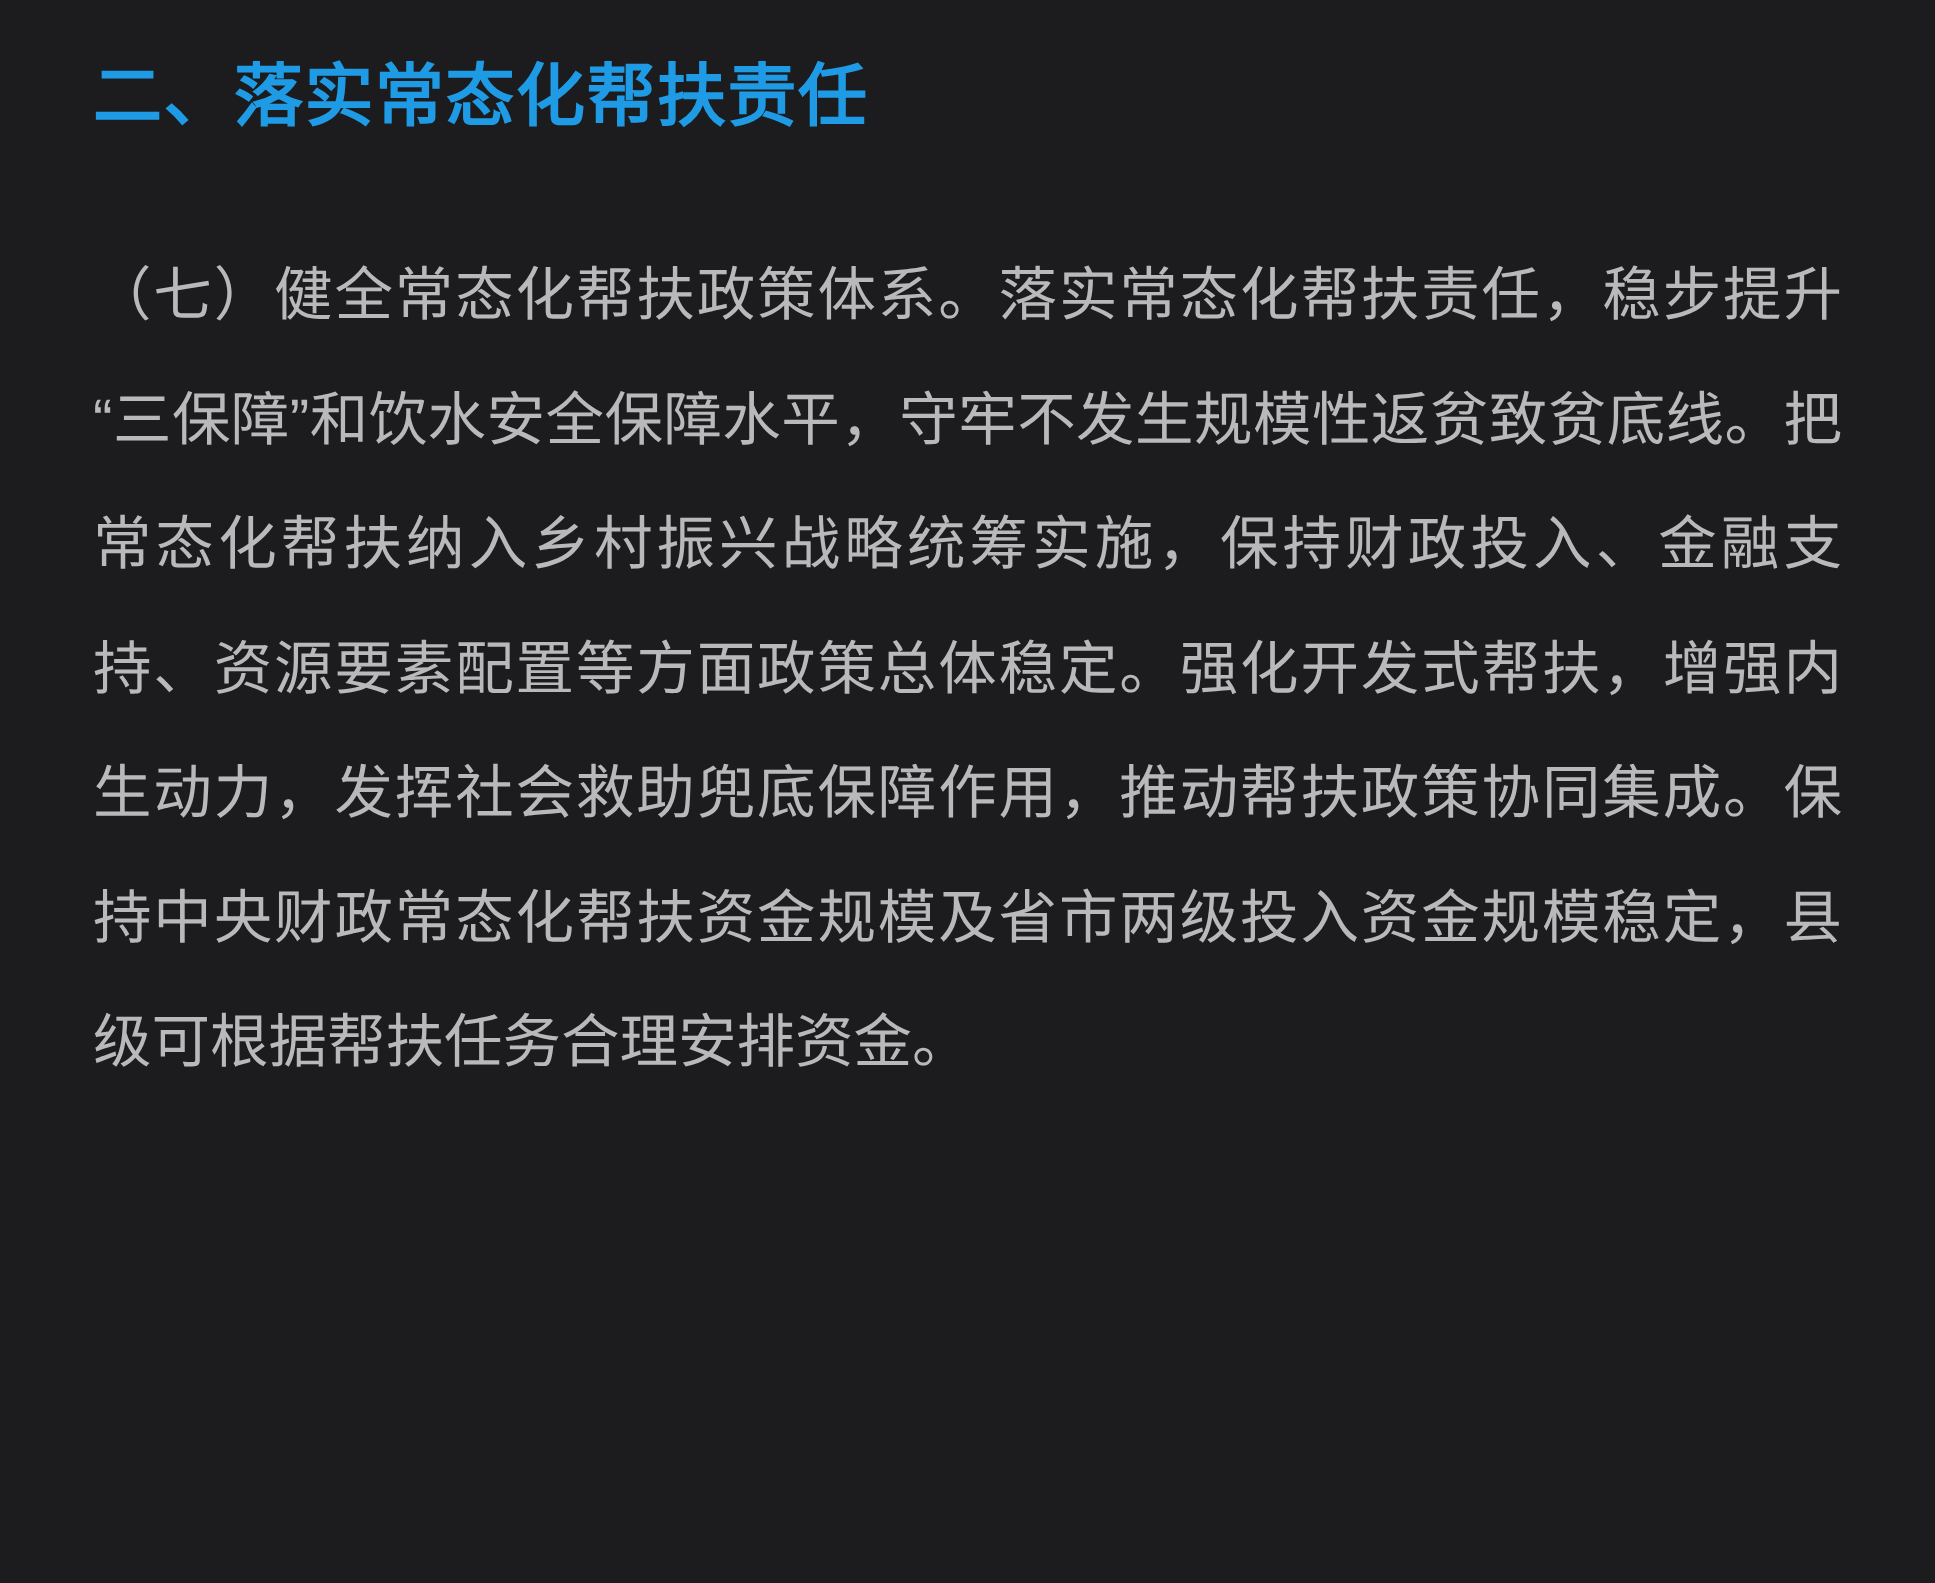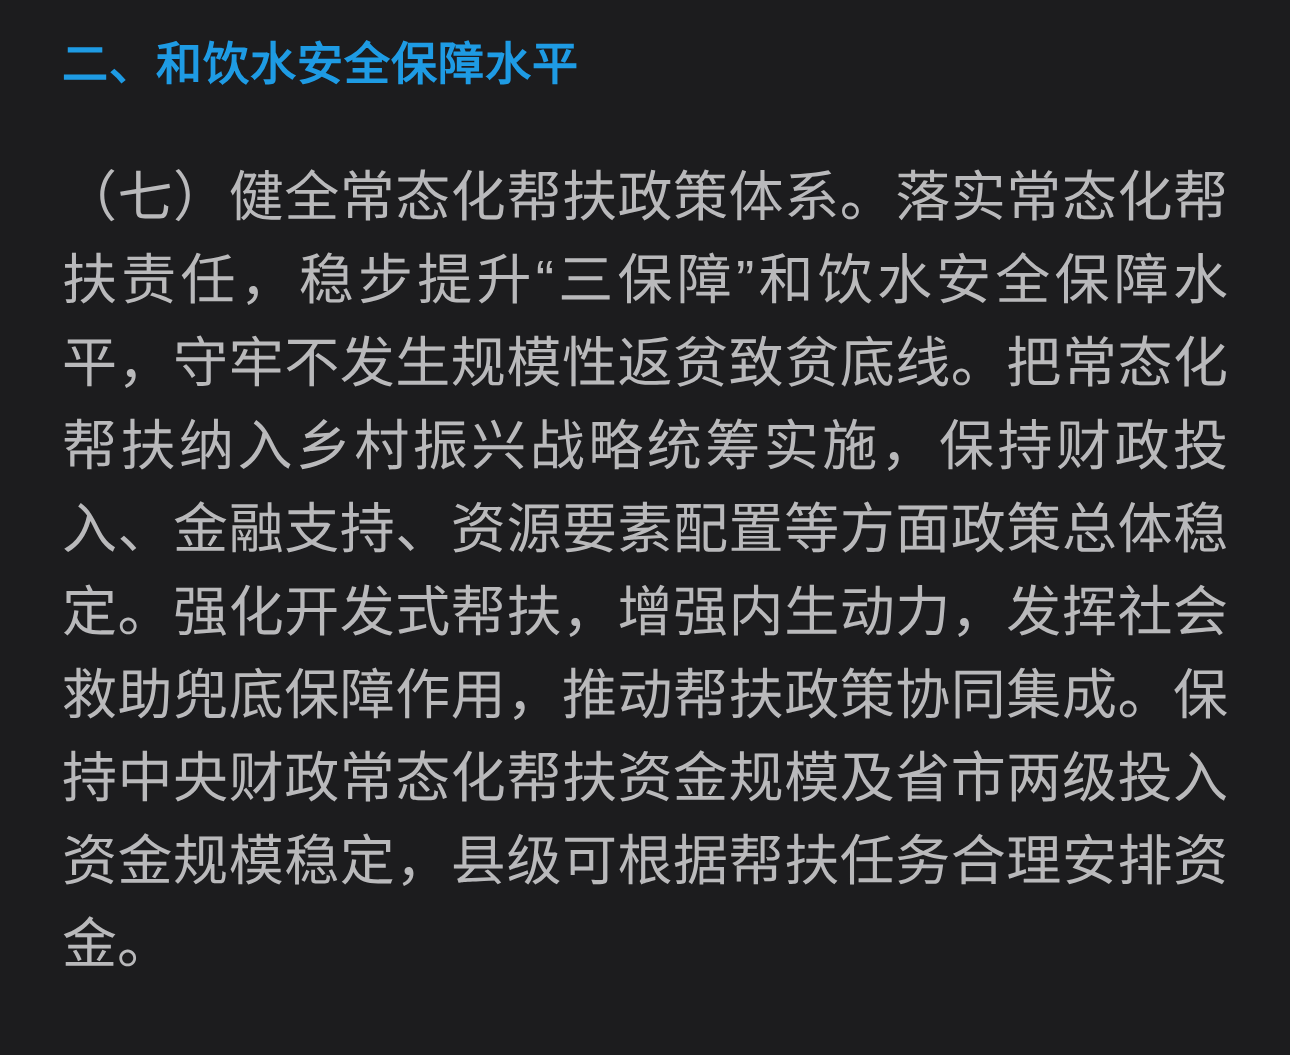--- a/index.html
+++ b/index.html
@@ -25,28 +25,28 @@
     color: #1e9be4;
     font-size: 46px;
     font-weight: bold;
     line-height: 1.25;
     letter-spacing: 1px;
     margin: 0 0 62px 0;
     white-space: nowrap;
   }
   .body-paragraph {
     color: #b9b9bb;
-    font-size: 55px;
+    font-size: 39px;
     line-height: 83px;
     text-align: justify;
     text-justify: inter-character;
     letter-spacing: 0px;
     margin: 0;
     text-indent: 0;
   }
 </style>
 </head>
 <body>
 
 <div class="page">
-  <h2 class="section-heading">二、和饮水安全保障水平</h2>
+  <h2 class="section-heading">二、落实常态化帮扶责任</h2>
   <p class="body-paragraph">（七）健全常态化帮扶政策体系。落实常态化帮扶责任，稳步提升“三保障”和饮水安全保障水平，守牢不发生规模性返贫致贫底线。把常态化帮扶纳入乡村振兴战略统筹实施，保持财政投入、金融支持、资源要素配置等方面政策总体稳定。强化开发式帮扶，增强内生动力，发挥社会救助兜底保障作用，推动帮扶政策协同集成。保持中央财政常态化帮扶资金规模及省市两级投入资金规模稳定，县级可根据帮扶任务合理安排资金。</p>
 </div>
 
 </body></html>

